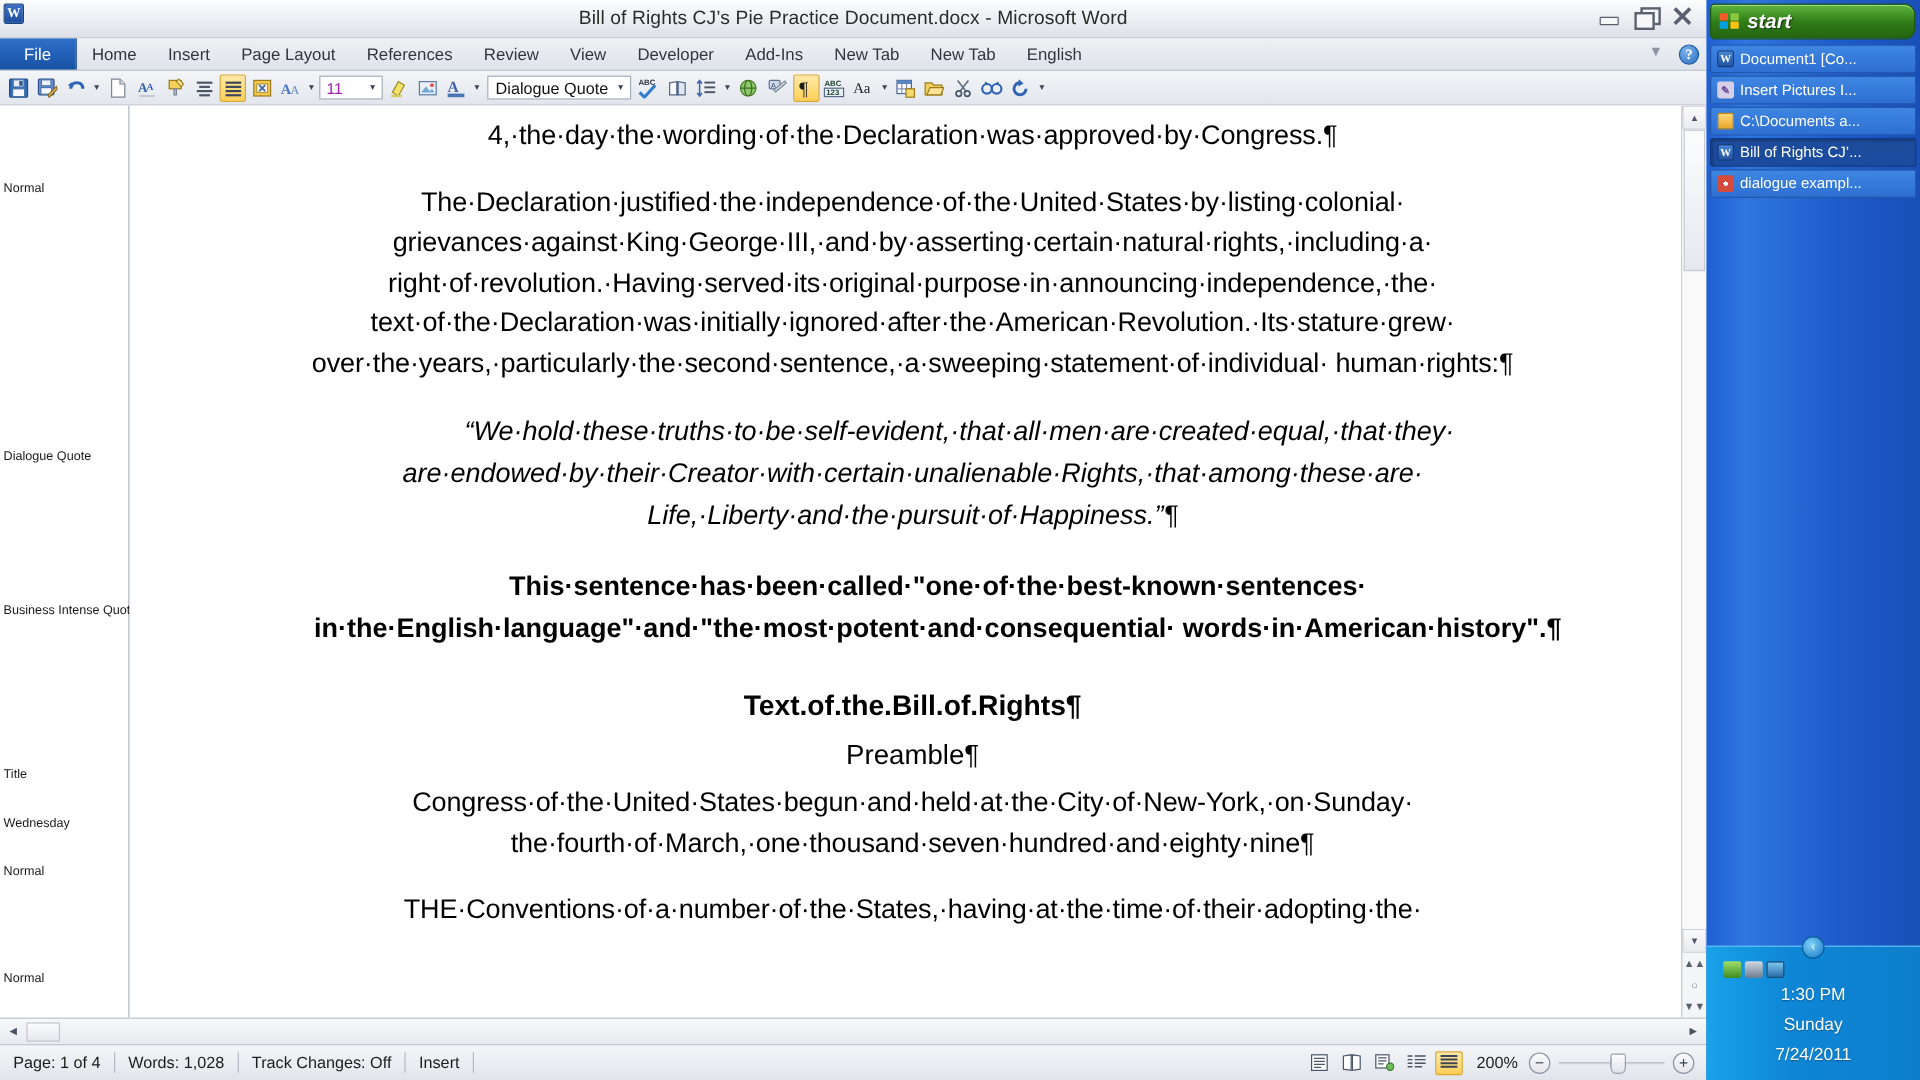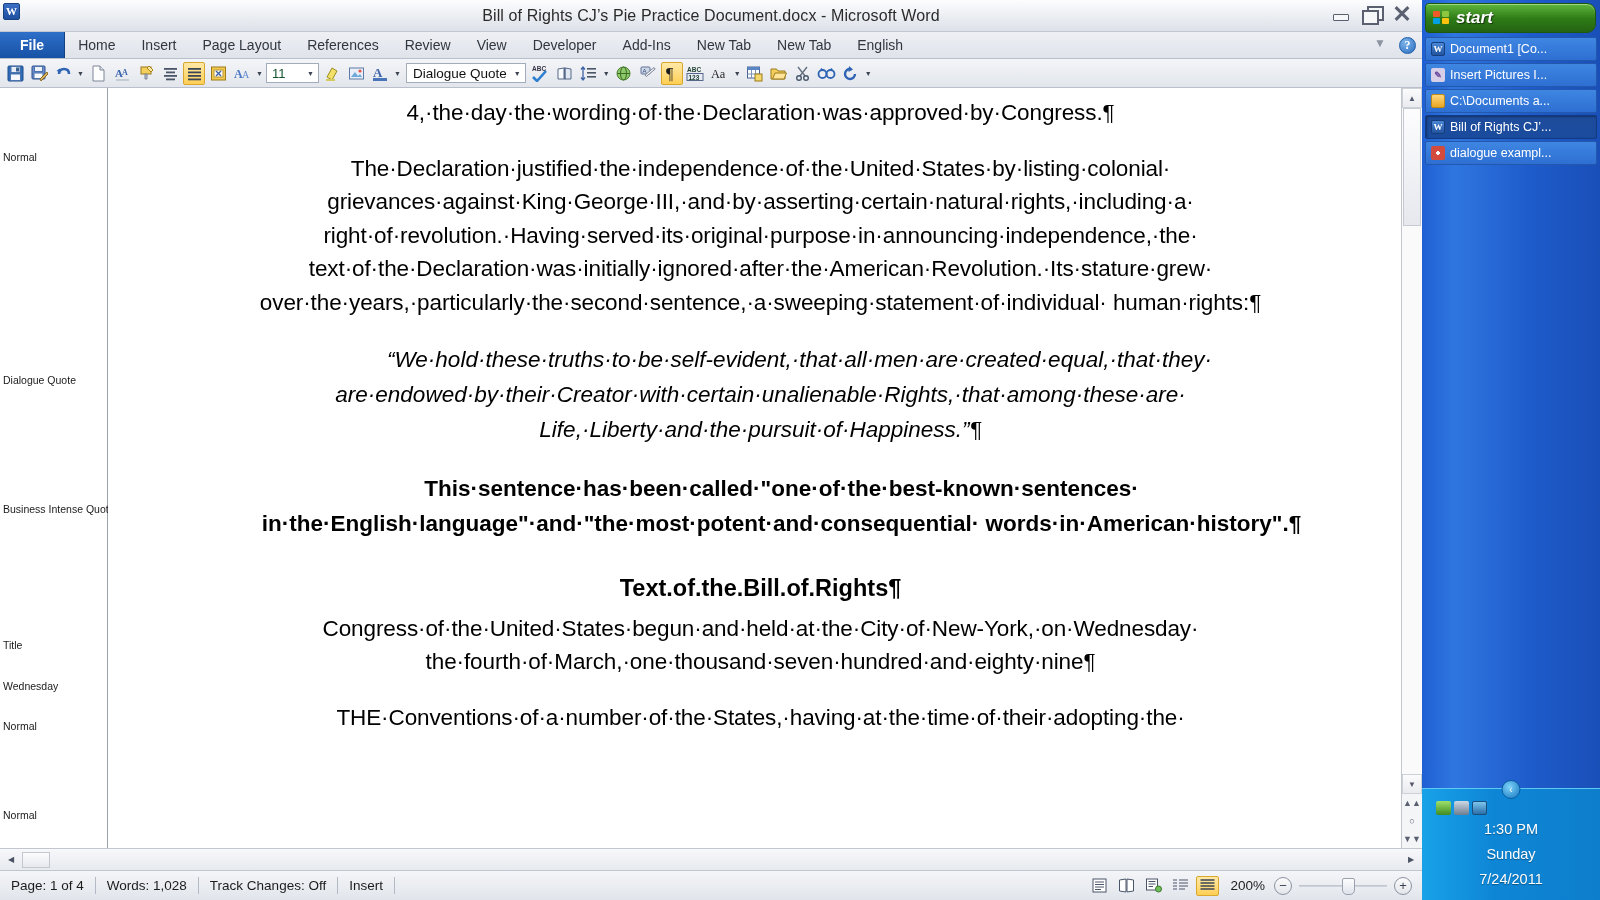--- a/index.html
+++ b/index.html
@@ -58,21 +58,21 @@
     height:27px; background:linear-gradient(#eef0f4,#dfe3ea);
     border-bottom:1px solid #b9c0cb;
     display:flex; align-items:stretch; position:relative;
   }
   .tab {
     padding:0 13px; display:flex; align-items:center;
     font-size:14px; color:#31363f; cursor:default; white-space:nowrap;
   }
   .tab.file {
     background:linear-gradient(#2e6fc9,#1752a5);
-    color:#fff; font-weight:bold; padding:0 20px;
+    color:#fff; font-weight:normal; padding:0 20px;
     border-right:1px solid #14407f;
   }
   .ribbon-right { position:absolute; right:6px; top:0; height:27px; display:flex; align-items:center; gap:10px; }
   .chev-ico { width:16px; height:16px; position:relative; }
   .chev-ico::after {
     content:"\25BC"; position:absolute; left:1px; top:-2px; font-size:12px; color:#8d95a3;
   }
   .help-ico {
     width:17px; height:17px; border-radius:50%;
     background:radial-gradient(circle at 35% 30%,#7fb4ea,#2a6fc0);
@@ -88,21 +88,21 @@
     display:flex; align-items:center; gap:2px; padding:0 4px;
   }
   .ti { width:22px; height:23px; position:relative; display:flex; align-items:center;
         justify-content:center; font-size:13px; color:#33475e; cursor:default;
         border:1px solid transparent; border-radius:2px; flex:0 0 auto;}
   .ti.on { background:linear-gradient(#ffe9a8,#ffcf55); border:1px solid #d9a72c; border-radius:2px;}
   .ti svg { display:block; }
   .tdrop { width:9px; height:23px; display:flex; align-items:center; justify-content:center;
            font-size:7px; color:#3c4452; cursor:default;}
   .fontsize-wrap { display:flex; align-items:center; background:#fff; border:1px solid #a3acba; height:20px; }
-  .fontsize-wrap .v { width:36px; font-size:13px; padding-left:5px; color:#14532d; }
+  .fontsize-wrap .v { width:36px; font-size:13px; padding-left:5px; color:#a21caf; }
   .fontsize-wrap .ar { width:15px; text-align:center; font-size:7px; color:#3c4452; }
   .stylebox {
     height:20px; background:#fff; border:1px solid #a3acba; display:flex; align-items:center;
     padding:0 4px 0 6px; margin:0 2px; gap:7px;
   }
   .stylebox .v { font-size:13.5px; color:#111; white-space:nowrap; }
   .stylebox .ar { font-size:7px; color:#3c4452; }
 
   
   .docarea { flex:1; position:relative; display:flex; overflow:hidden; background:#fff; }
@@ -524,21 +524,22 @@
         <div class="stylelbl" style="top:721px">Normal</div>
       </div>
 
       <div class="page">
         <div class="doctext">
           <div class="p normal" style="margin-top:8px;">4,·the·day·the·wording·of·the·Declaration·was·approved·by·Congress.¶</div>
           <div class="p normal gap">The·Declaration·justified·the·independence·of·the·United·States·by·listing·colonial· grievances·against·King·George·III,·and·by·asserting·certain·natural·rights,·including·a· right·of·revolution.·Having·served·its·original·purpose·in·announcing·independence,·the· text·of·the·Declaration·was·initially·ignored·after·the·American·Revolution.·Its·stature·grew· over·the·years,·particularly·the·second·sentence,·a·sweeping·statement·of·individual· human·rights:¶</div>
           <div class="p dialogue gap" style="margin-top:23px;"><span class="ind"></span><span>“We·hold·these·truths·to·be·self-evident,·that·all·men·are·created·equal,·that·they· are·endowed·by·their·Creator·with·certain·unalienable·Rights,·that·among·these·are· Life,·Liberty·and·the·pursuit·of·Happiness.”¶</span></div>
           <div class="p intense gap" style="margin-top:24px;">This·sentence·has·been·called·"one·of·the·best-known·sentences· in·the·English·language"·and·"the·most·potent·and·consequential· words·in·American·history".¶</div>
           <div class="p title gap" style="margin-top:31px;">Text.of.the.Bill.of.Rights¶</div>
-          <div class="p normal" style="margin-top:6px;">Congress·of·the·United·States·begun·and·held·at·the·City·of·New-York,·on·Wednesday· the·fourth·of·March,·one·thousand·seven·hundred·and·eighty·nine¶</div>
+          <div class="p subtitle" style="margin-top:7px;">Preamble¶</div>
+          <div class="p normal" style="margin-top:6px;">Congress·of·the·United·States·begun·and·held·at·the·City·of·New-York,·on·Sunday· the·fourth·of·March,·one·thousand·seven·hundred·and·eighty·nine¶</div>
           <div class="p normal gap">THE·Conventions·of·a·number·of·the·States,·having·at·the·time·of·their·adopting·the·</div>
         </div>
       </div>
 
       <div class="vscroll">
         <div class="vs-btn">▲</div>
         <div class="vs-track">
           <div class="vs-thumb"></div>
         </div>
         <div class="vs-btn">▼</div>

